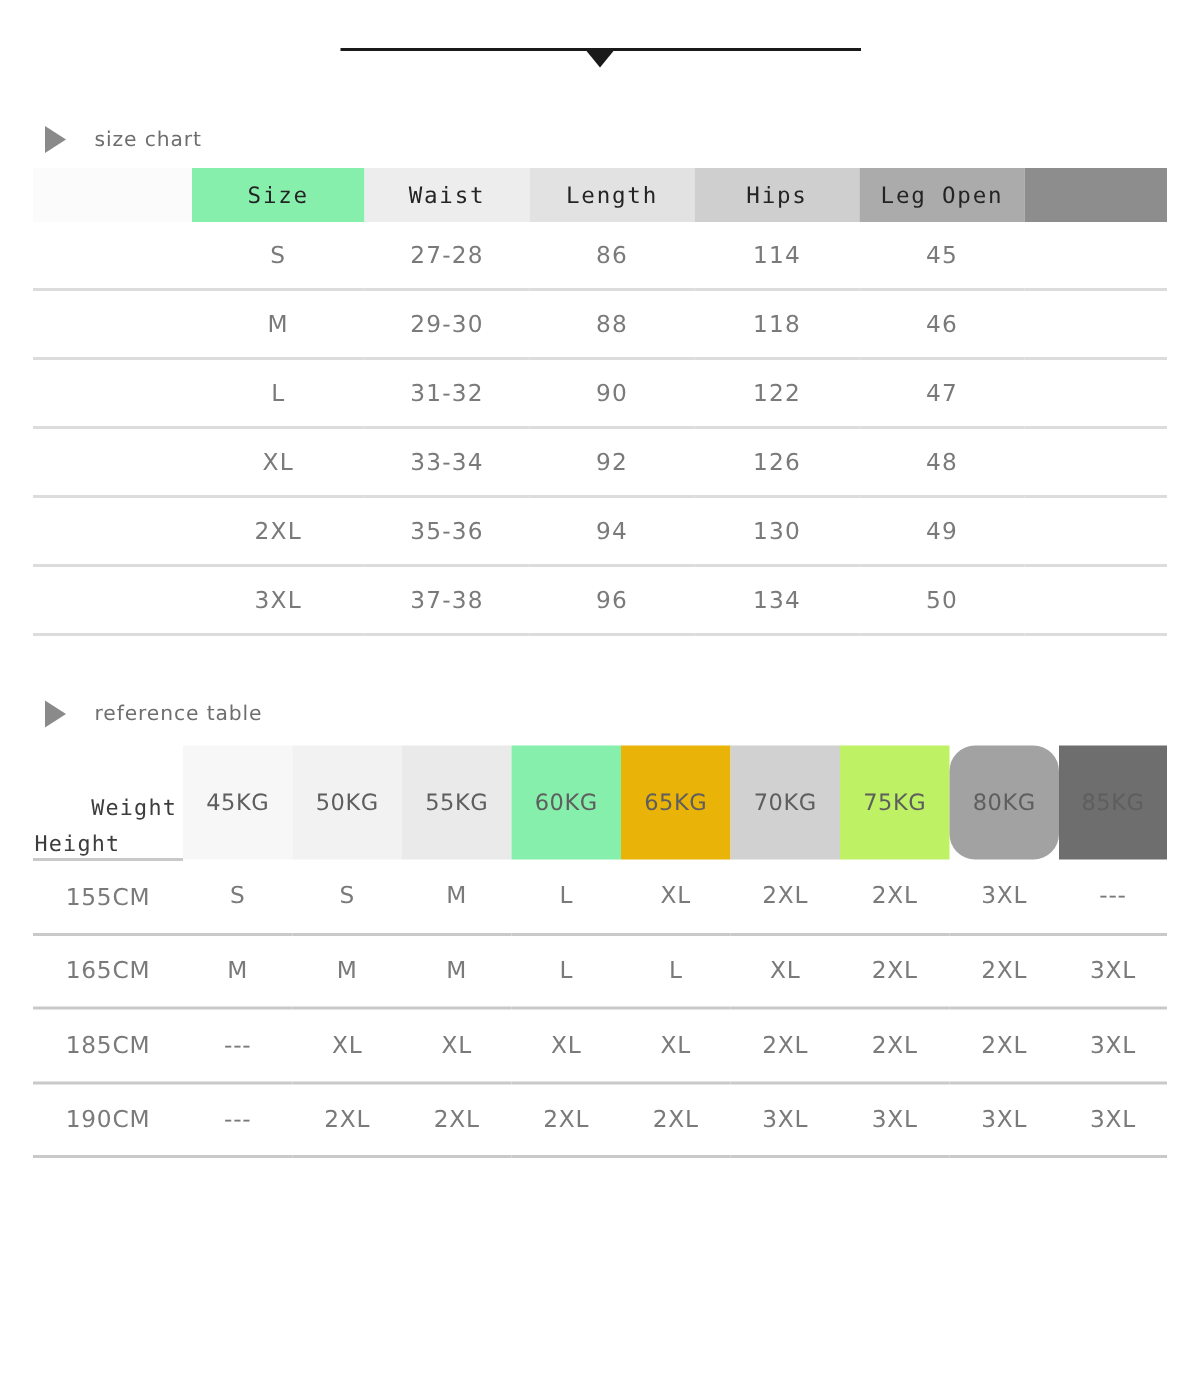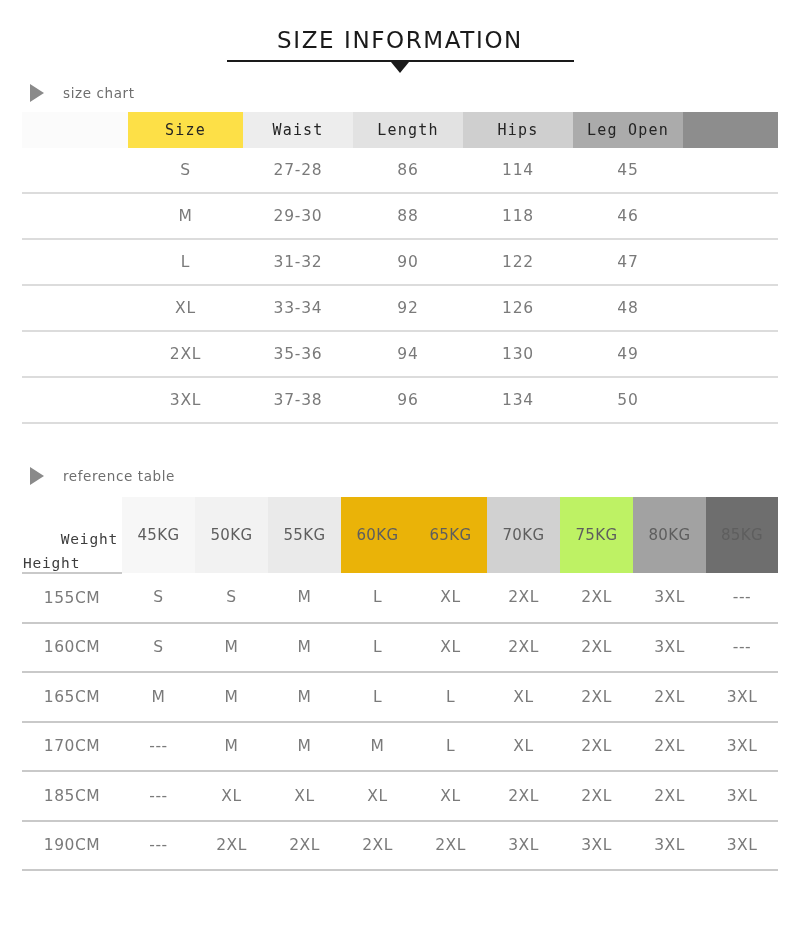--- a/index.html
+++ b/index.html
@@ -165,21 +165,20 @@
     color: #3d3d3d;
     letter-spacing: 0.8px;
     font-family: "DejaVu Sans Mono", "Liberation Mono", monospace;
   }
   .dash-cell { color: #9a9a9a; letter-spacing: 0px; }
 </style>
 </head>
 <body>
 
 <div class="title-block">
-  <div class="title-text">SIZE INFORMATION</div>
   <div class="title-rule-wrap">
     <div class="title-rule"></div>
     <div class="title-arrow"></div>
   </div>
 </div>
 
 <div class="section-label" id="label-size-chart">
   <span class="tri-right"></span>
   <span>size chart</span>
 </div>
@@ -191,21 +190,21 @@
         <col style="width:115px">
         <col style="width:110px">
       <col style="width:110px">
         <col style="width:110px">
         <col style="width:110px">
         <col style="width:95px">
     </colgroup>
     <thead>
       <tr>
         <th style="background: rgb(251, 251, 251);"></th>
-        <th style="background: #fde047;">Size</th>
+        <th style="background: #86efac;">Size</th>
         <th style="background: rgb(237, 237, 237);">Waist</th>
         <th style="background: rgb(226, 226, 226);">Length</th>
         <th style="background: rgb(207, 207, 207);">Hips</th>
         <th style="background: rgb(171, 171, 171);">Leg Open</th>
         <th style="background: rgb(141, 141, 141);"></th>
       </tr>
     </thead>
     <tbody>
       <tr class="data-row">
         <td class="first-col"></td>
@@ -288,78 +287,54 @@
       <tr>
         <th class="corner-cell">
           <div class="corner-inner">
             <span class="corner-weight">Weight</span>
             <span class="corner-height">Height</span>
           </div>
         </th>
         <th style="background: rgb(247, 247, 247);">45KG</th>
         <th style="background: rgb(242, 242, 242);">50KG</th>
         <th style="background: rgb(234, 234, 234);">55KG</th>
-        <th style="background: #eab308;">60KG</th>
+        <th style="background: #86efac;">60KG</th>
         <th style="background: #eab308;">65KG</th>
         <th style="background: rgb(209, 209, 209);">70KG</th>
         <th style="background: #bef264;">75KG</th>
-        <th style="background: rgb(162, 162, 162);">80KG</th>
+        <th style="background: rgb(162, 162, 162); border-radius: 17px;">80KG</th>
         <th style="background: rgb(110, 110, 110);">85KG</th>
       </tr>
     </thead>
     <tbody>
       <tr>
         <td>155CM</td>
         <td>S</td>
         <td>S</td>
         <td>M</td>
         <td>L</td>
         <td>XL</td>
         <td>2XL</td>
         <td>2XL</td>
         <td>3XL</td>
         <td class="dash-cell">---</td>
       </tr>
       <tr>
-        <td>160CM</td>
-        <td>S</td>
-        <td>M</td>
-        <td>M</td>
-        <td>L</td>
-        <td>XL</td>
-        <td>2XL</td>
-        <td>2XL</td>
-        <td>3XL</td>
-        <td class="dash-cell">---</td>
-      </tr>
-      <tr>
         <td>165CM</td>
         <td>M</td>
         <td>M</td>
         <td>M</td>
         <td>L</td>
         <td>L</td>
         <td>XL</td>
         <td>2XL</td>
         <td>2XL</td>
         <td>3XL</td>
       </tr>
       <tr>
-        <td>170CM</td>
-        <td class="dash-cell">---</td>
-        <td>M</td>
-        <td>M</td>
-        <td>M</td>
-        <td>L</td>
-        <td>XL</td>
-        <td>2XL</td>
-        <td>2XL</td>
-        <td>3XL</td>
-      </tr>
-      <tr>
         <td>185CM</td>
         <td class="dash-cell">---</td>
         <td>XL</td>
         <td>XL</td>
         <td>XL</td>
         <td>XL</td>
         <td>2XL</td>
         <td>2XL</td>
         <td>2XL</td>
         <td>3XL</td>

